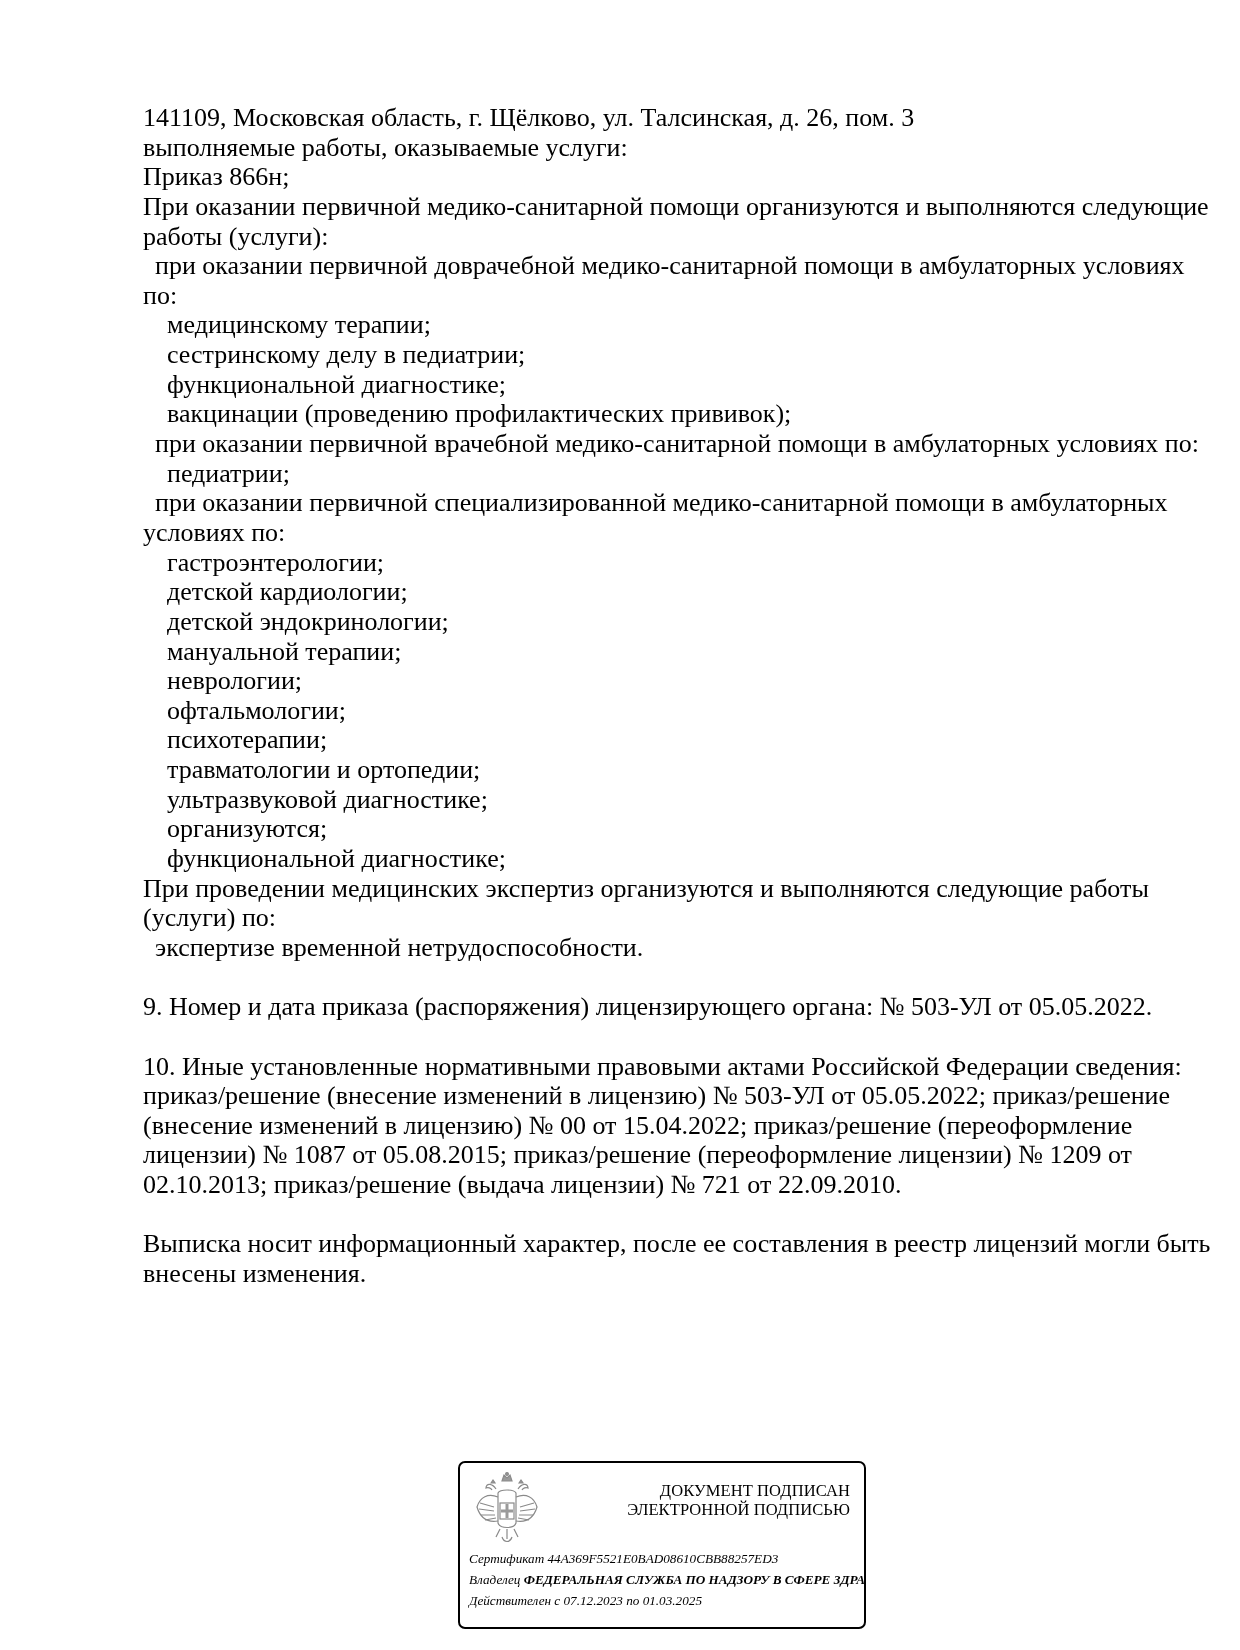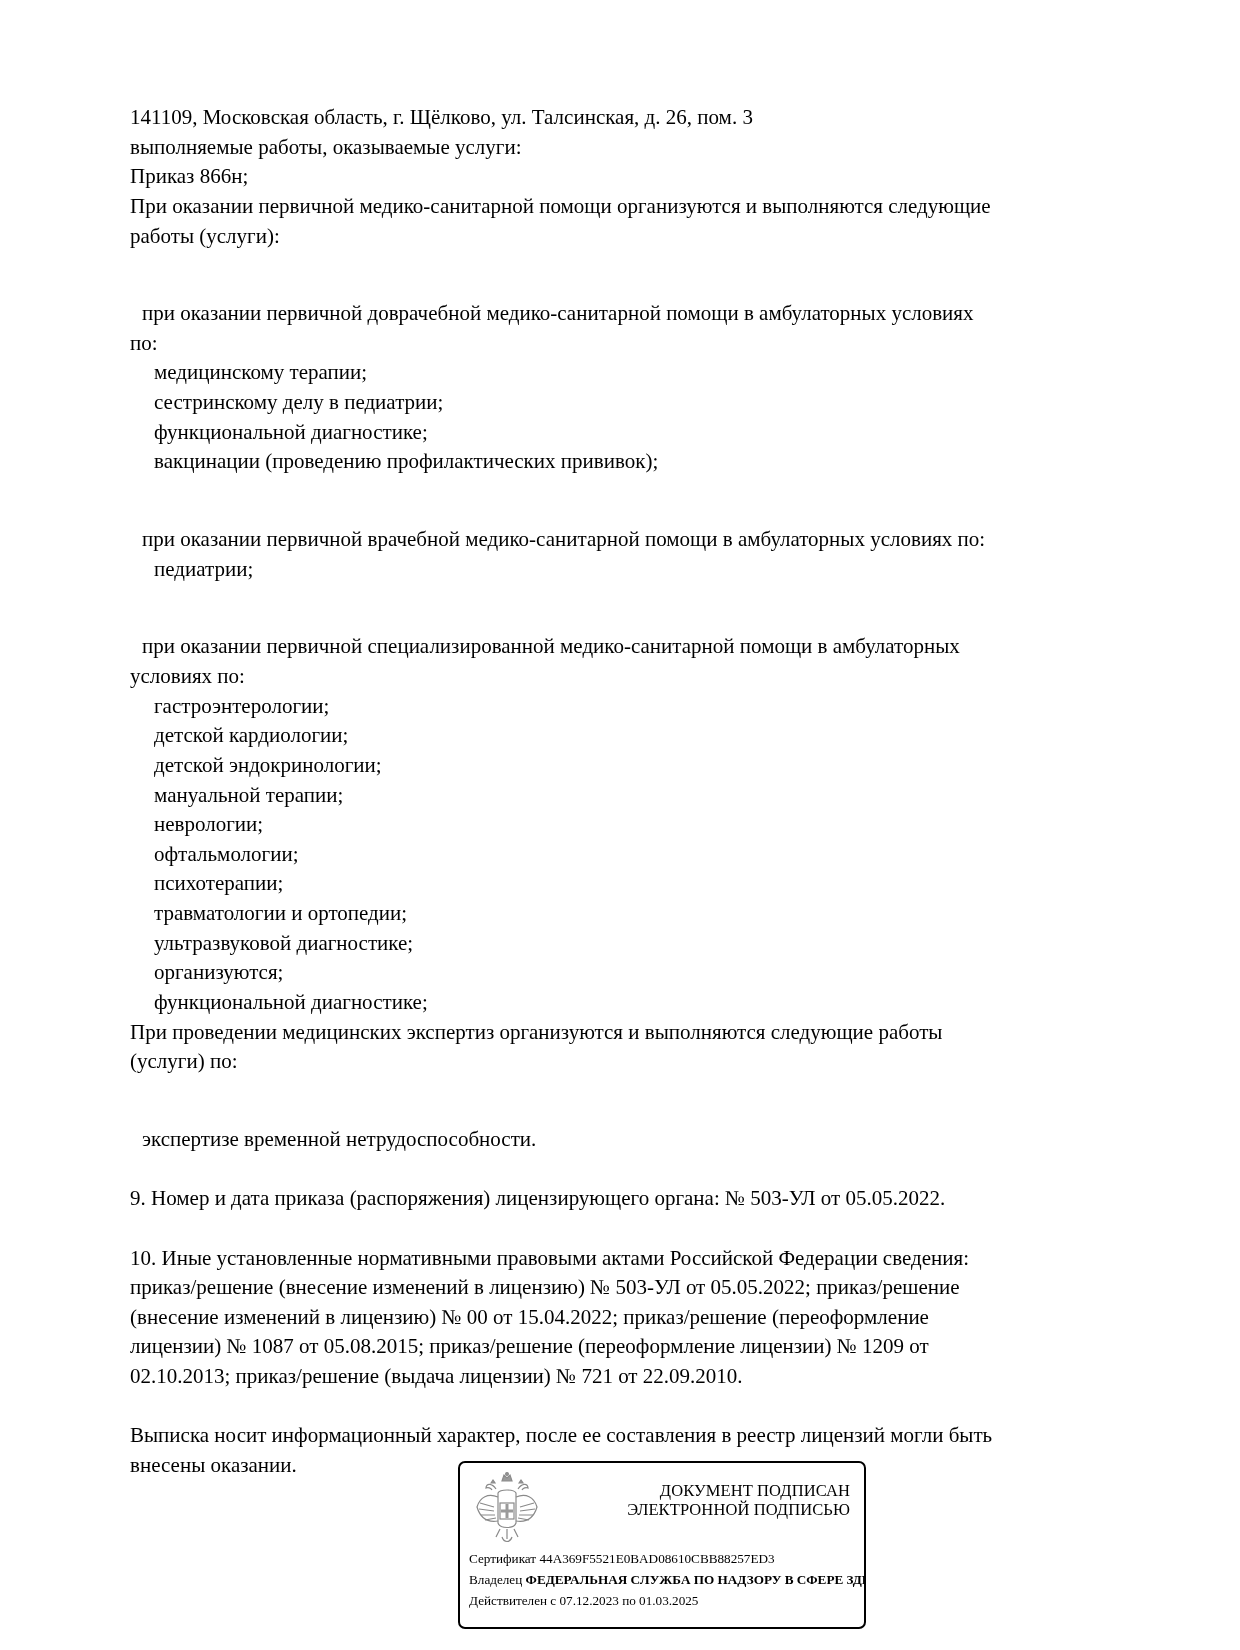--- a/index.html
+++ b/index.html
@@ -10,32 +10,32 @@
     body {
       width: 1240px;
       height: 1650px;
       position: relative;
       overflow: hidden;
       color: #000000;
       font-family: "Liberation Serif", "DejaVu Serif", serif;
     }
     .page-text {
       position: absolute;
-      left: 130px;
+      left: 143px;
       top: 103px;
       width: 1030px;
-      font-size: 21px;
+      font-size: 26px;
       line-height: 29.65px;
     }
     .line {
       display: block;
       white-space: nowrap;
       height: 29.65px;
     }
-    .ind1 { padding-left: 12px; margin-top: 48px; }
+    .ind1 { padding-left: 12px; }
     .ind2 { padding-left: 24px; }
     .gap { height: 29.65px; display: block; }
 
     .stamp {
       position: absolute;
       left: 458px;
       top: 1461px;
       width: 404px;
       height: 164px;
       border: 2.5px solid #000000;
@@ -62,21 +62,21 @@
     }
     .stamp-title span { display: block; }
     .stamp-cert {
       position: absolute;
       left: 9px;
       top: 86px;
       font-size: 13.2px;
       line-height: 20.8px;
       white-space: nowrap;
     }
-    .stamp-cert span.row { display: block; }
+    .stamp-cert span.row { display: block; font-style: italic; }
     .bold { font-weight: bold; }
   </style>
 </head>
 <body>
 
 <div class="page-text">
   <span class="line">141109, Московская область, г. Щёлково, ул. Талсинская, д. 26, пом. 3</span>
   <span class="line">выполняемые работы, оказываемые услуги:</span>
   <span class="line">Приказ 866н;</span>
   <span class="line">При оказании первичной медико-санитарной помощи организуются и выполняются следующие</span>
@@ -115,21 +115,21 @@
 
   <span class="gap"></span>
   <span class="line">10. Иные установленные нормативными правовыми актами Российской Федерации сведения:</span>
   <span class="line">приказ/решение (внесение изменений в лицензию) № 503-УЛ от 05.05.2022; приказ/решение</span>
   <span class="line">(внесение изменений в лицензию) № 00 от 15.04.2022; приказ/решение (переоформление</span>
   <span class="line">лицензии) № 1087 от 05.08.2015; приказ/решение (переоформление лицензии) № 1209 от</span>
   <span class="line">02.10.2013; приказ/решение (выдача лицензии) № 721 от 22.09.2010.</span>
 
   <span class="gap"></span>
   <span class="line">Выписка носит информационный характер, после ее составления в реестр лицензий могли быть</span>
-  <span class="line">внесены оказании.</span>
+  <span class="line">внесены изменения.</span>
 </div>
 
 <div class="stamp">
   <svg class="stamp-emblem" viewBox="0 0 66 76" xmlns="http://www.w3.org/2000/svg">
     <g fill="none" stroke="#8a8a8a" stroke-width="1.2">
 
       <path d="M28 10 L30 4 L33 7 L36 4 L38 10 Z" fill="#9a9a9a"></path>
       <circle cx="33" cy="3" r="1.4" fill="#9a9a9a"></circle>
 
       <path d="M22 18 C18 12, 12 12, 12 17 C14 16, 17 17, 18 19"></path>

